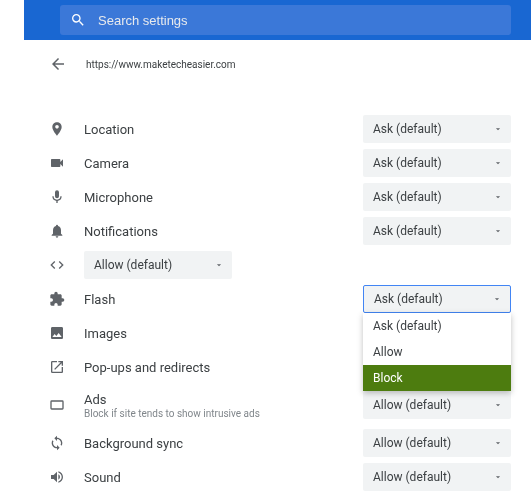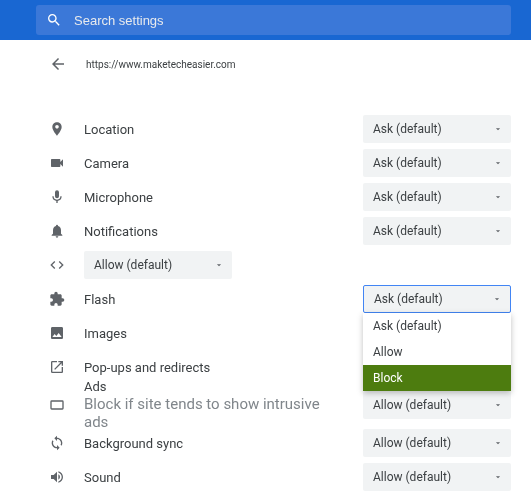--- a/index.html
+++ b/index.html
@@ -11,20 +11,21 @@
     width: 531px;
     height: 500px;
     overflow: hidden;
   }
   .topbar {
     background: #1967d2;
     height: 40px;
     display: flex;
     align-items: center;
     padding: 0 8px;
+    margin-left: 24px;
   }
   .search-box {
     background: #3b78d8;
     border-radius: 3px;
     height: 30px;
     flex: 1;
     margin: 0 12px 0 28px;
     display: flex;
     align-items: center;
     padding: 0 10px;
@@ -79,21 +80,21 @@
   }
   .setting-row .label-col {
     flex: 1;
     color: #3c4043;
     font-size: 13px;
     display: flex;
     flex-direction: column;
     justify-content: center;
   }
   .setting-row .label-col .sub {
-    font-size: 15px;
+    font-size: 10px;
     color: #80868b;
     margin-top: 1px;
   }
   .setting-row.tall { height: 42px; }
   .select-col {
     width: 148px;
     position: relative;
   }
   .select-box {
     background: #f1f3f4;

